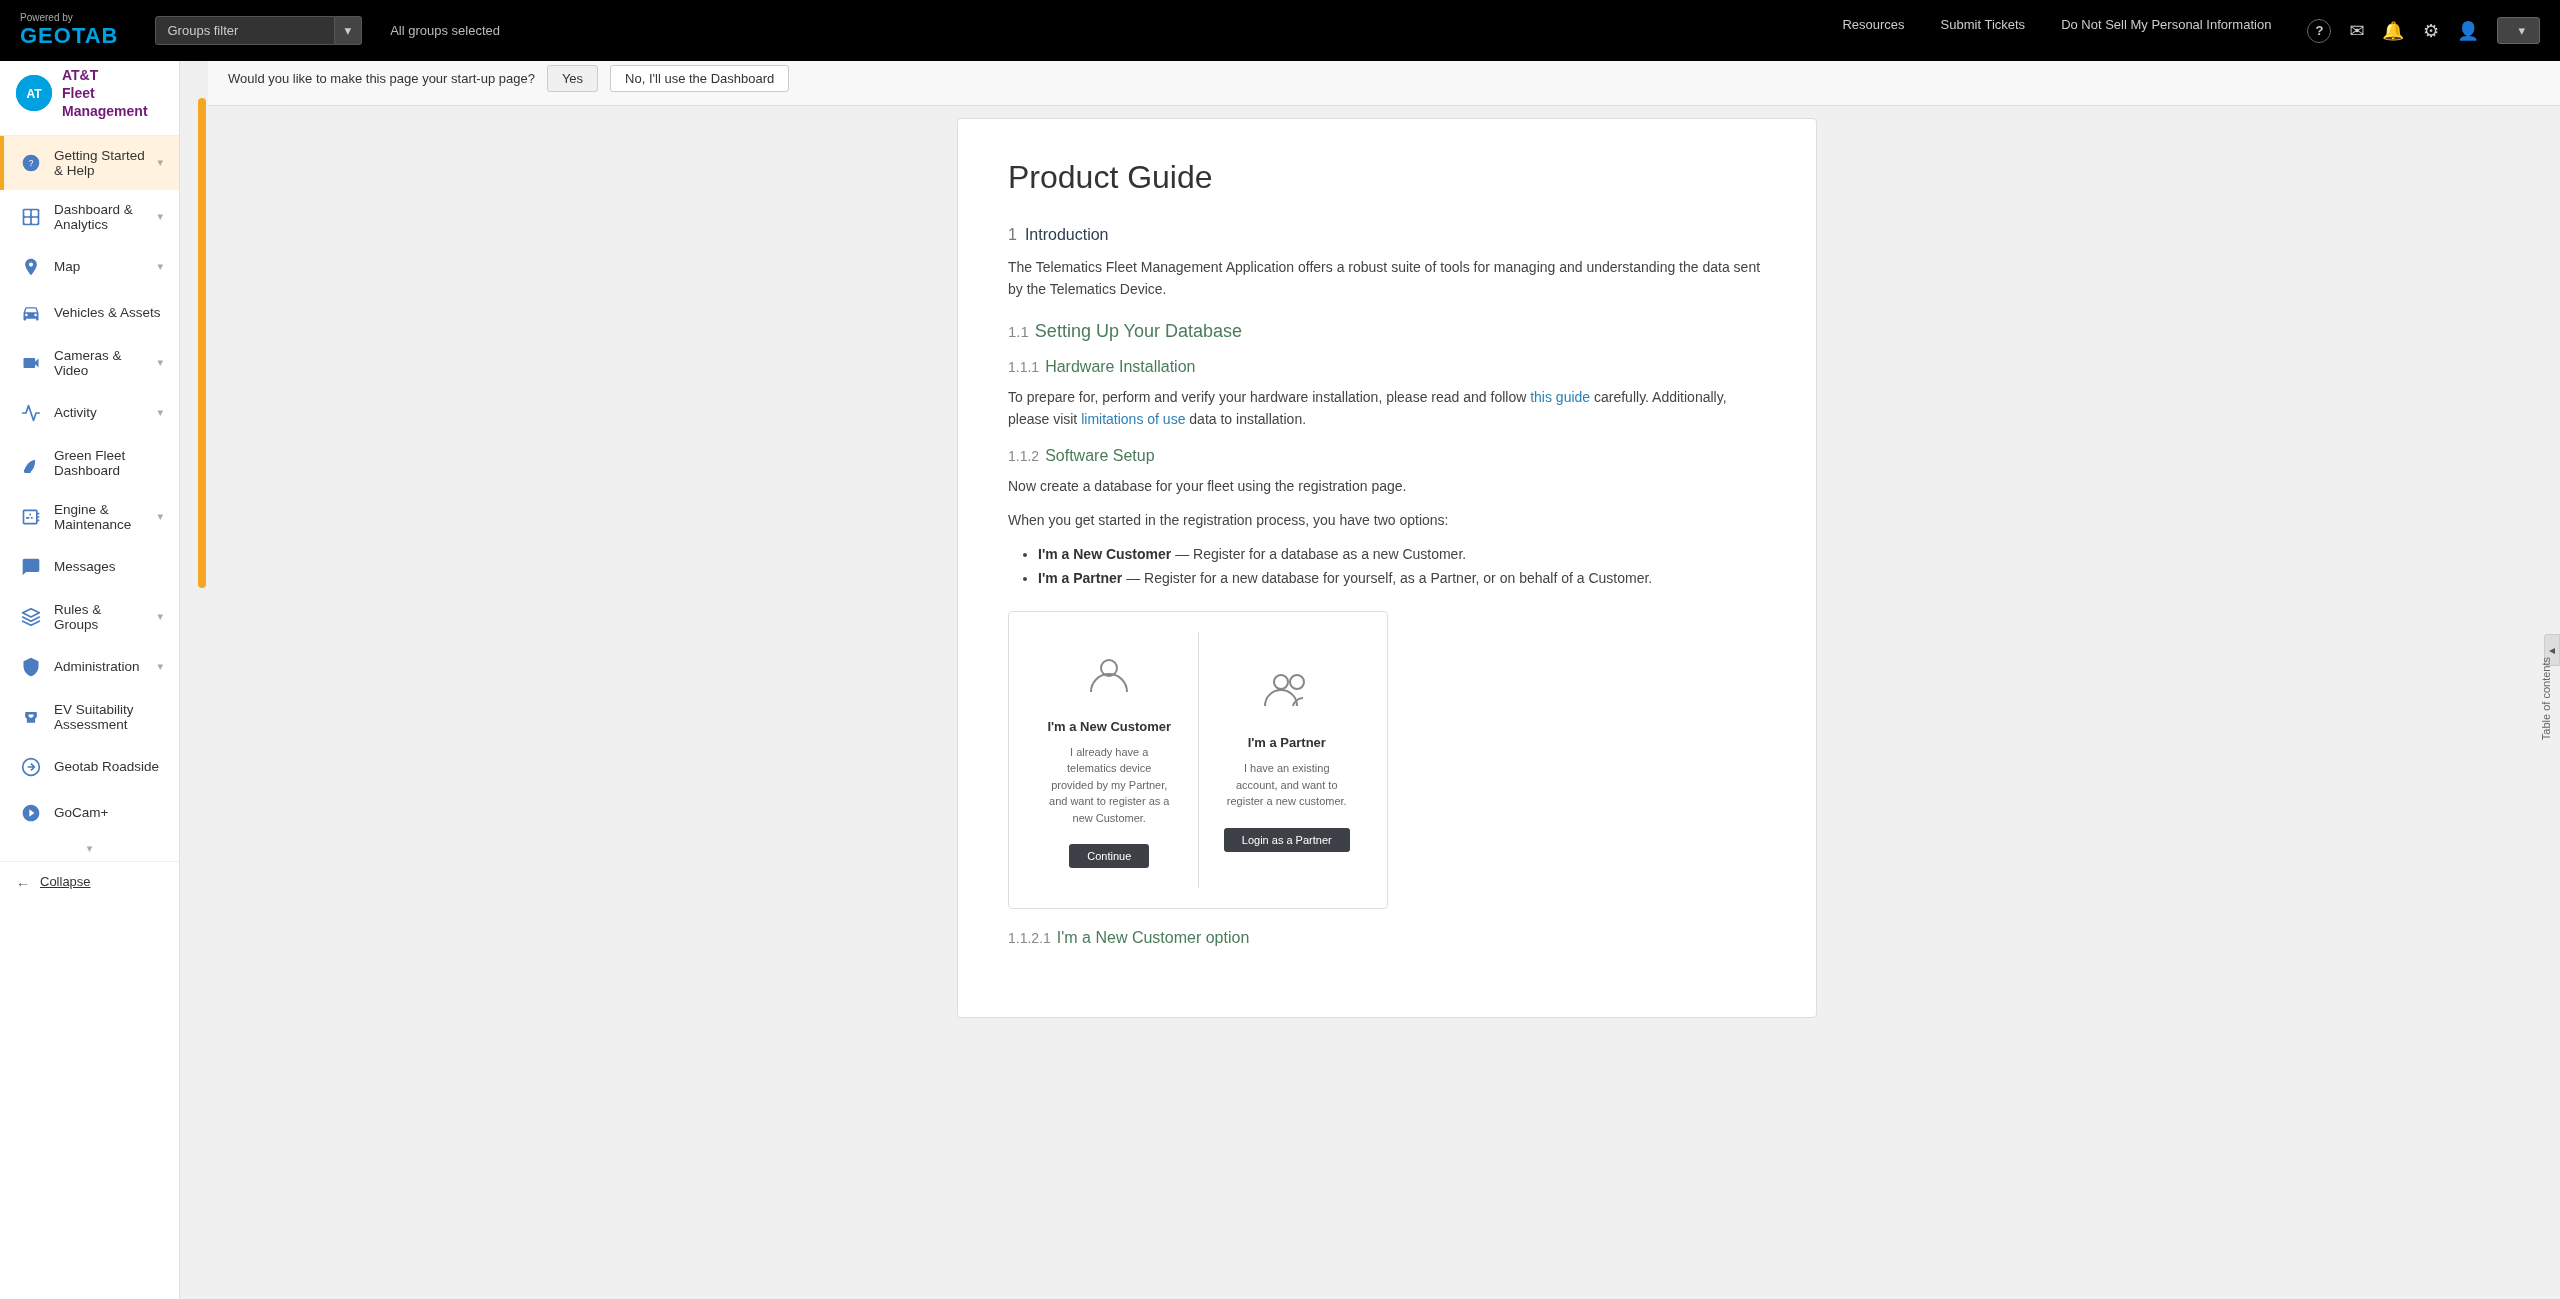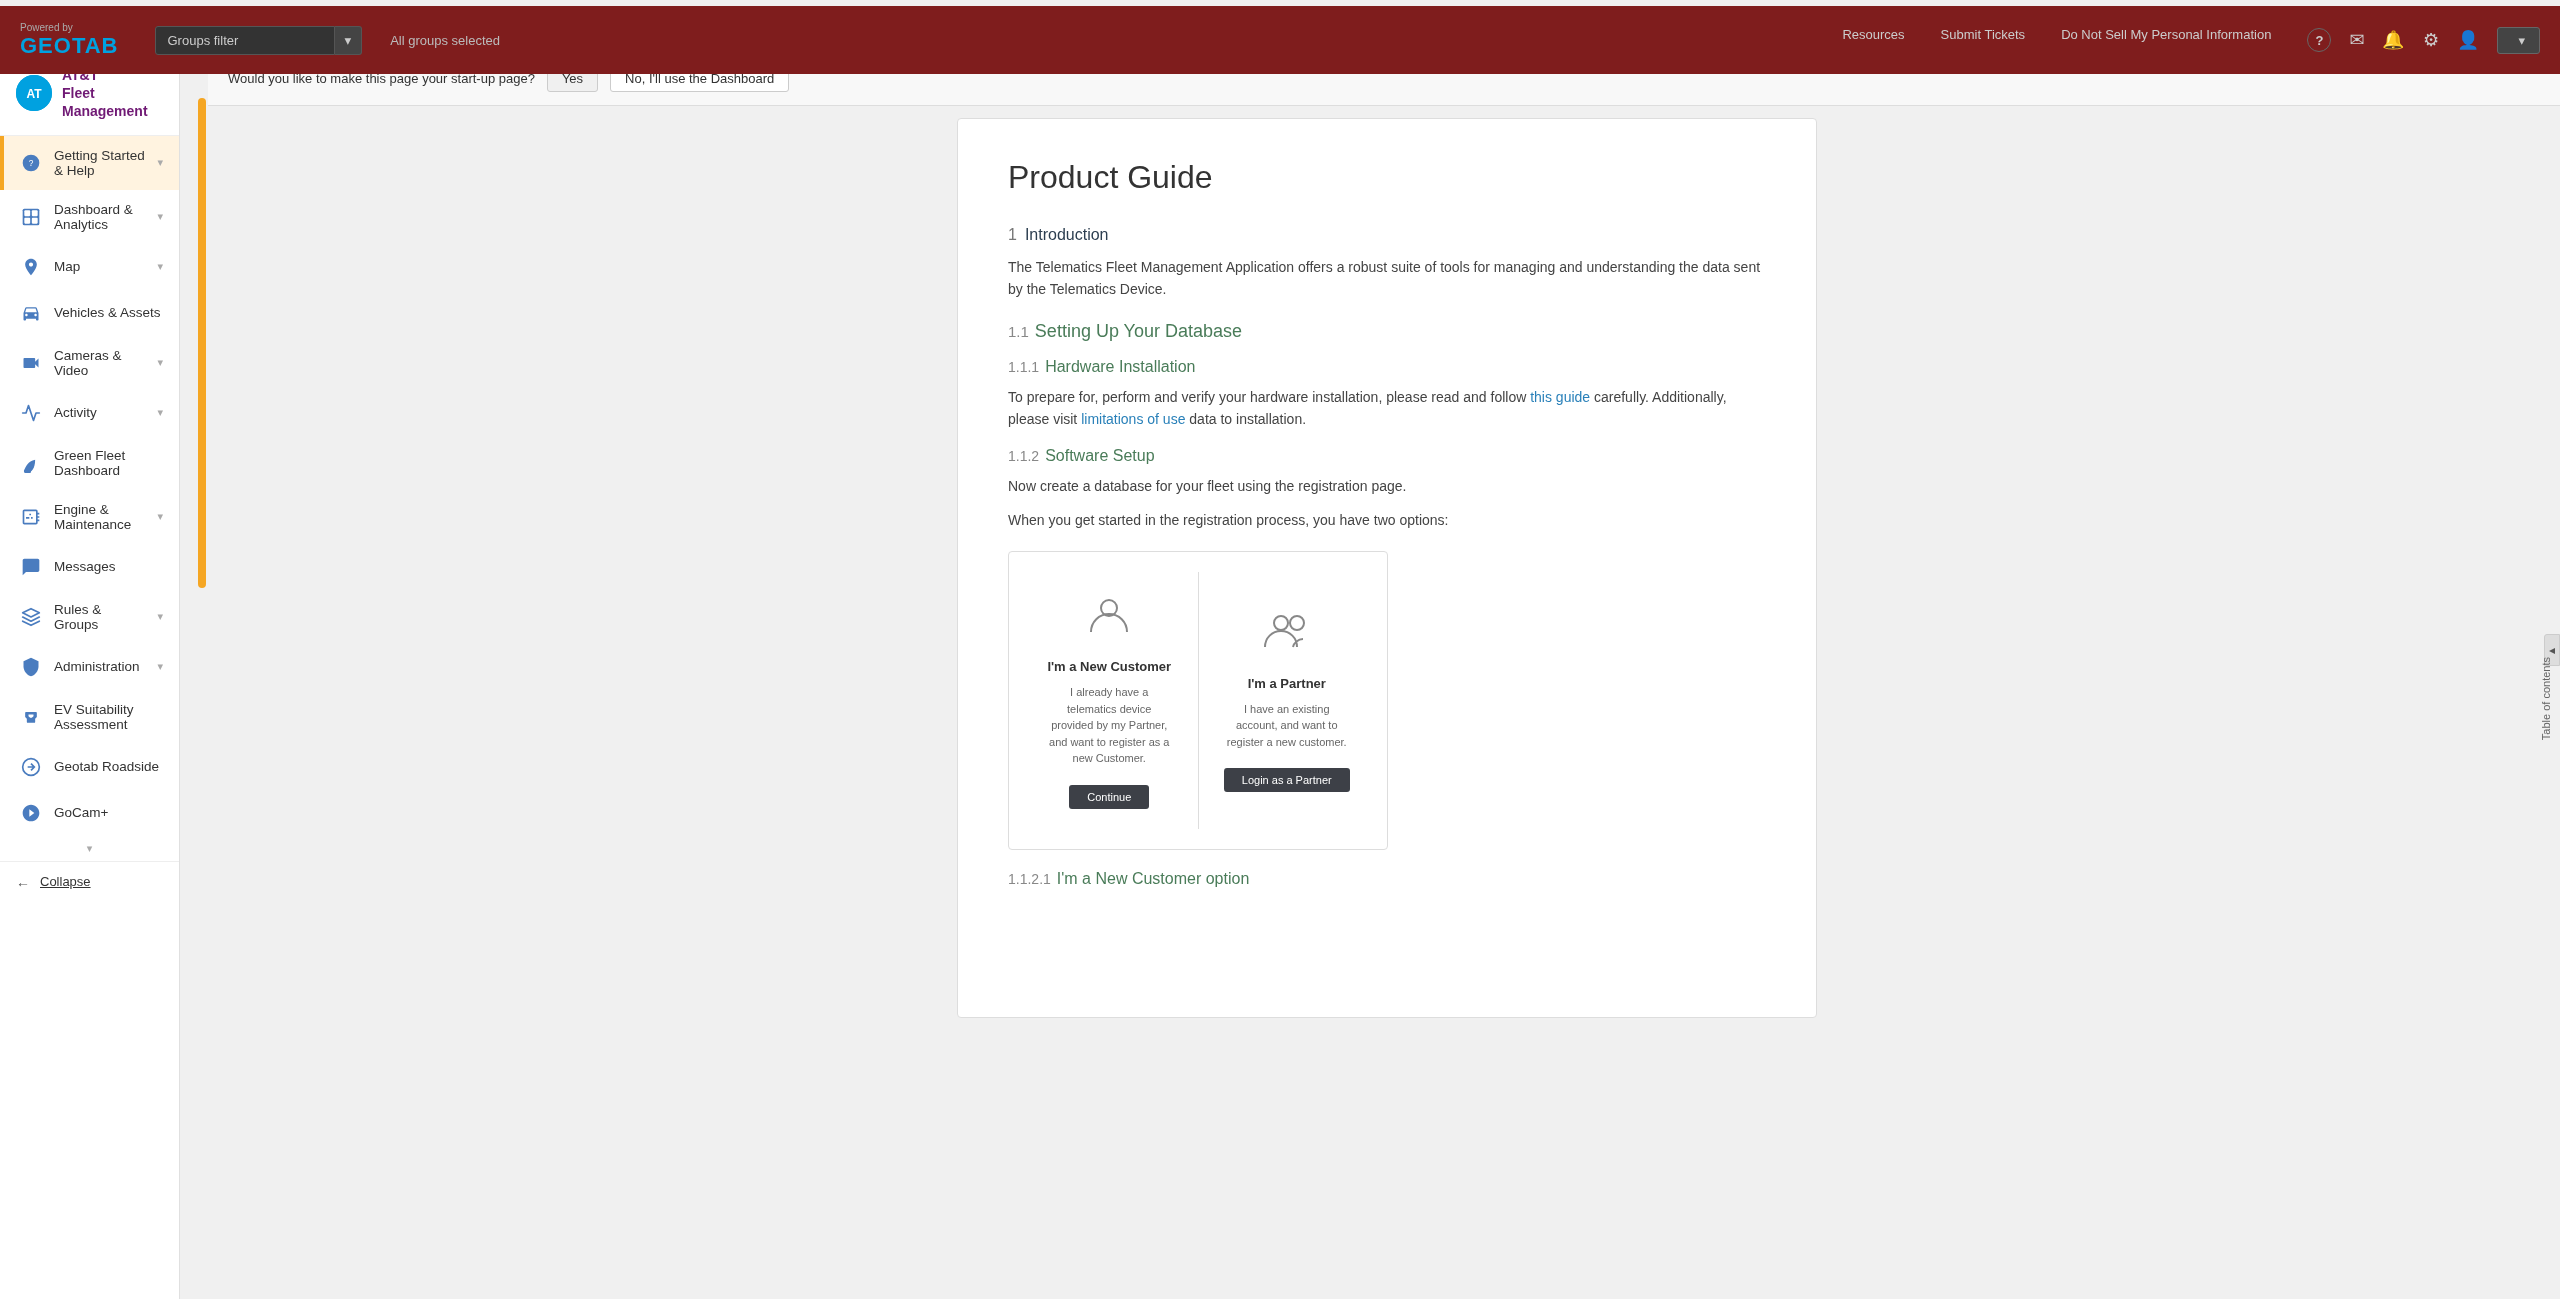--- a/index.html
+++ b/index.html
@@ -1,29 +1,28 @@
 <!DOCTYPE html>
 <html><head>
   <meta charset="utf-8">
   <style>
     * { margin: 0; padding: 0; box-sizing: border-box; }
     body { font-family: 'Segoe UI', Arial, sans-serif; background: #f0f0f0; width: 2560px; height: 1299px; overflow: hidden; font-size: 14px; }
 
     
     #topbar {
-      height: 68px;
-      background: #7f1d1d;
+      height: 61px;
+      background: #000000;
       display: flex;
       align-items: center;
       justify-content: space-between;
       padding: 0 20px;
       position: fixed;
       top: 0; left: 0; right: 0;
       z-index: 100;
-      margin-top: 6px;
     }
     #topbar-left { display: flex; align-items: center; gap: 16px; }
     .logo-area { display: flex; align-items: center; gap: 6px; }
     .logo-powered { font-size: 10px; color: #aaa; line-height: 1.1; }
     .logo-geotab { font-size: 22px; font-weight: 700; color: white; letter-spacing: 1px; }
     .logo-geotab span { color: #00a1e0; }
 
     .groups-filter-wrap { display: flex; align-items: center; margin-left: 20px; }
     .groups-filter-btn {
       background: #333;
@@ -550,20 +549,24 @@
       <span>To prepare for, perform and verify your hardware installation, please read and follow</span>&nbsp;<a class="doc-link" href="#">this guide</a>&nbsp;<span>carefully. Additionally, please visit</span>&nbsp;<a class="doc-link" href="#">limitations of use</a>&nbsp;<span>data to installation.</span>
     </p>
 
     <h4 class="doc-section-h3">
       <span class="num">1.1.2</span><span>Software Setup</span>
     </h4>
 
     <p class="doc-p">Now create a database for your fleet using the registration page.</p>
     <p class="doc-p">When you get started in the registration process, you have two options:</p>
 
+    <ul class="doc-list">
+      <li><strong>I'm a New Customer</strong><span> — Register for a database as a new Customer.</span></li>
+      <li><strong>I'm a Partner</strong><span> — Register for a new database for yourself, as a Partner, or on behalf of a Customer.</span></li>
+    </ul>
 
     <div class="reg-card-img">
       <div class="reg-option">
         <div style="font-size:38px; color:#888;">
           <svg viewBox="0 0 48 48" width="48" height="48">
               <circle cx="24" cy="16" r="8" fill="none" stroke="#888" stroke-width="2"></circle>
               <path d="M6 40c0-10 8-18 18-18s18 8 18 18" fill="none" stroke="#888" stroke-width="2"></path>
             </svg>
         </div>
         <div class="reg-option-title">I'm a New Customer</div>

